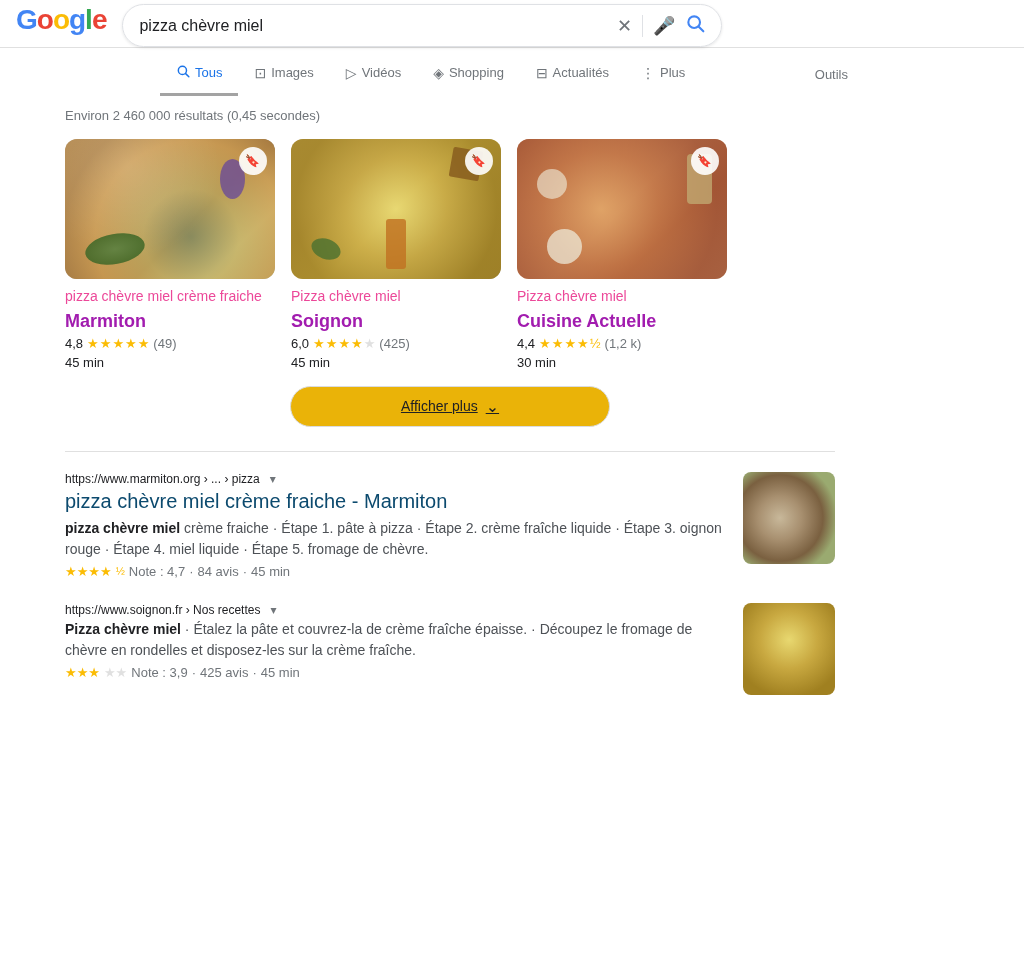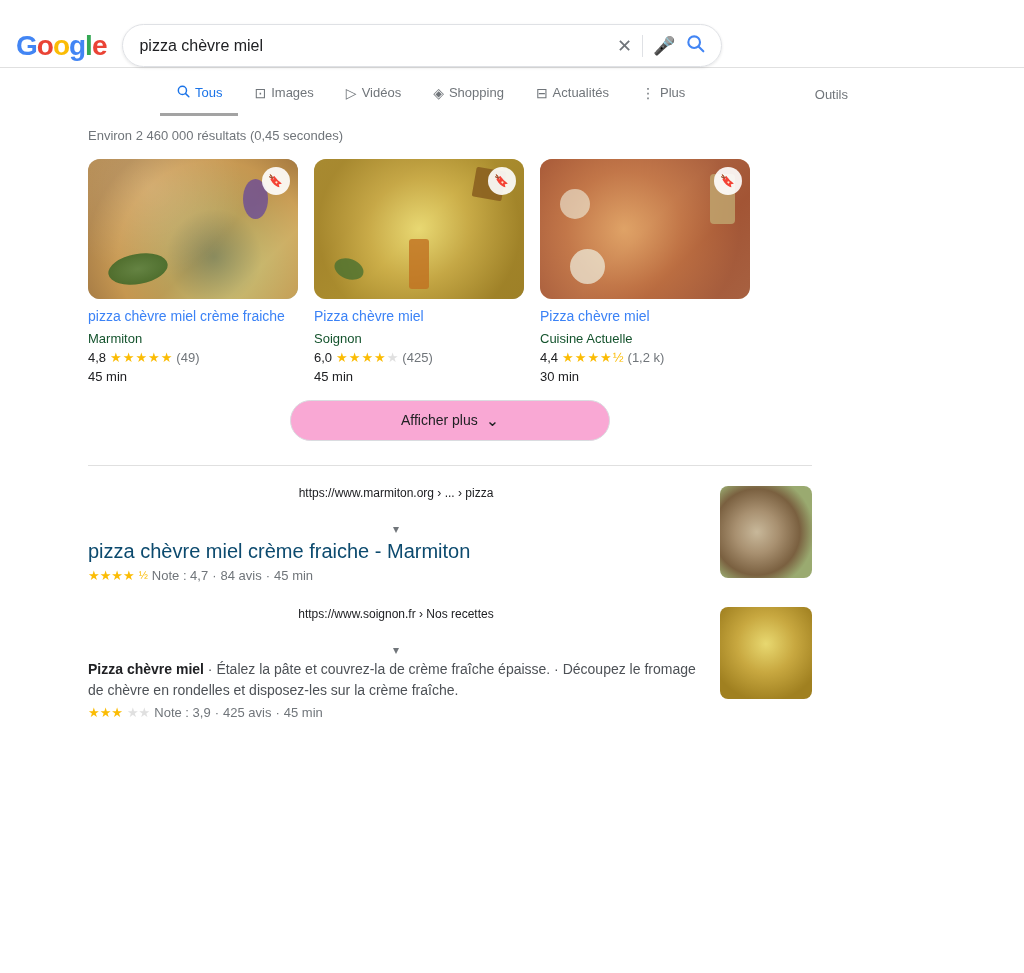--- a/index.html
+++ b/index.html
@@ -6,22 +6,22 @@
     body {
       font-family: Arial, sans-serif;
       background: #fff;
       color: #202124;
       font-size: 14px;
     }
 
     
     .header {
       display: flex;
-      align-items: center;
-      padding: 24px 16px 0 16px;
+      align-items: flex-start;
+      padding: 4px 16px 0 16px;
       gap: 16px;
       border-bottom: 1px solid #e0e0e0;
       padding-bottom: 0;
     }
     .google-logo {
       font-size: 28px;
       font-weight: 700;
       letter-spacing: -1px;
       user-select: none;
       flex-shrink: 0;
@@ -109,21 +109,21 @@
     .nav-tools {
       margin-left: auto;
       padding: 12px 16px;
       font-size: 13px;
       color: #70757a;
       cursor: pointer;
     }
 
     
     .main-content {
-      padding: 0 88px;
+      padding: 0 65px;
       max-width: 900px;
     }
     .results-count {
       font-size: 13px;
       color: #70757a;
       margin: 12px 0 16px 0;
     }
 
     
     .recettes-title {
@@ -171,29 +171,30 @@
       border-radius: 50%;
       display: flex;
       align-items: center;
       justify-content: center;
       cursor: pointer;
       font-size: 12px;
       color: #5f6368;
     }
     .recipe-name {
       font-size: 14px;
-      color: #3b82f6;
+      color: #ec4899;
       font-weight: 500;
       margin-bottom: 4px;
       line-height: 1.4;
     }
     .recipe-source {
-      font-size: 13px;
-      color: #14532d;
+      font-size: 18px;
+      color: #a21caf;
       margin-bottom: 4px;
+      font-weight: bold;
     }
     .recipe-rating-row {
       display: flex;
       align-items: center;
       gap: 4px;
       margin-bottom: 4px;
       font-size: 13px;
     }
     .rating-number {
       color: #202124;
@@ -218,26 +219,27 @@
       justify-content: center;
       margin: 8px 0 24px 0;
     }
     .afficher-plus-btn {
       display: flex;
       align-items: center;
       gap: 8px;
       padding: 10px 32px;
       border: 1px solid #dadce0;
       border-radius: 24px;
-      background: #f9a8d4;
+      background: #eab308;
       font-size: 14px;
       color: #202124;
       cursor: pointer;
       min-width: 320px;
       justify-content: center;
+      text-decoration: underline;
     }
 
     
     .separator {
       height: 1px;
       background: #e0e0e0;
       margin: 8px 0;
     }
 
     
@@ -246,23 +248,22 @@
       display: flex;
       align-items: flex-start;
       gap: 16px;
     }
     .web-result-content {
       flex: 1;
     }
     .web-result-url-row {
       display: flex;
       align-items: center;
-      gap: 22px;
+      gap: 10px;
       margin-bottom: 2px;
-      flex-direction: column;
     }
     .web-result-url {
       font-size: 12px;
       color: #202124;
     }
     .web-result-dropdown {
       color: #70757a;
       font-size: 12px;
       cursor: pointer;
     }
@@ -463,20 +464,23 @@
 
   <div style="margin-top:20px;">
 
     <div class="web-result">
       <div class="web-result-content">
         <div class="web-result-url-row">
           <span class="web-result-url">https://www.marmiton.org › ... › pizza</span>
           <span class="web-result-dropdown">▾</span>
         </div>
         <div class="web-result-title">pizza chèvre miel crème fraiche - Marmiton</div>
+        <div class="web-result-desc">
+          <strong>pizza chèvre miel</strong><span> crème fraiche · Étape 1. pâte à pizza · Étape 2. crème fraîche liquide · Étape 3. oignon rouge · Étape 4. miel liquide · Étape 5. fromage de chèvre.</span>
+        </div>
         <div class="web-result-meta">
           <span style="color:#fbbc04;">★★★★</span>
             <span style="color:#fbbc04;font-size:11px;">½</span>
           <span>Note : 4,7</span>
           <span>·</span>
           <span>84 avis</span>
           <span>·</span>
           <span>45 min</span>
         </div>
       </div>

